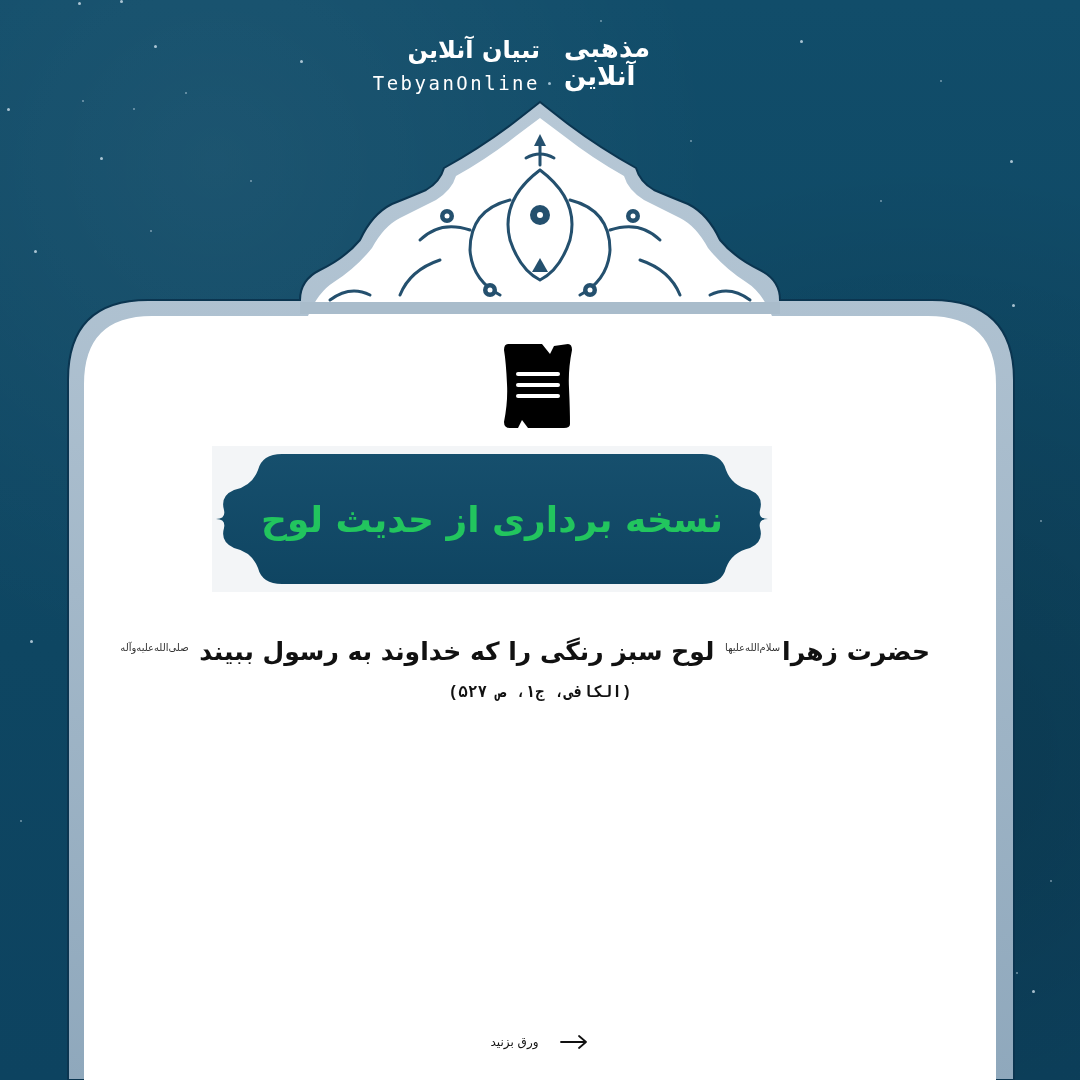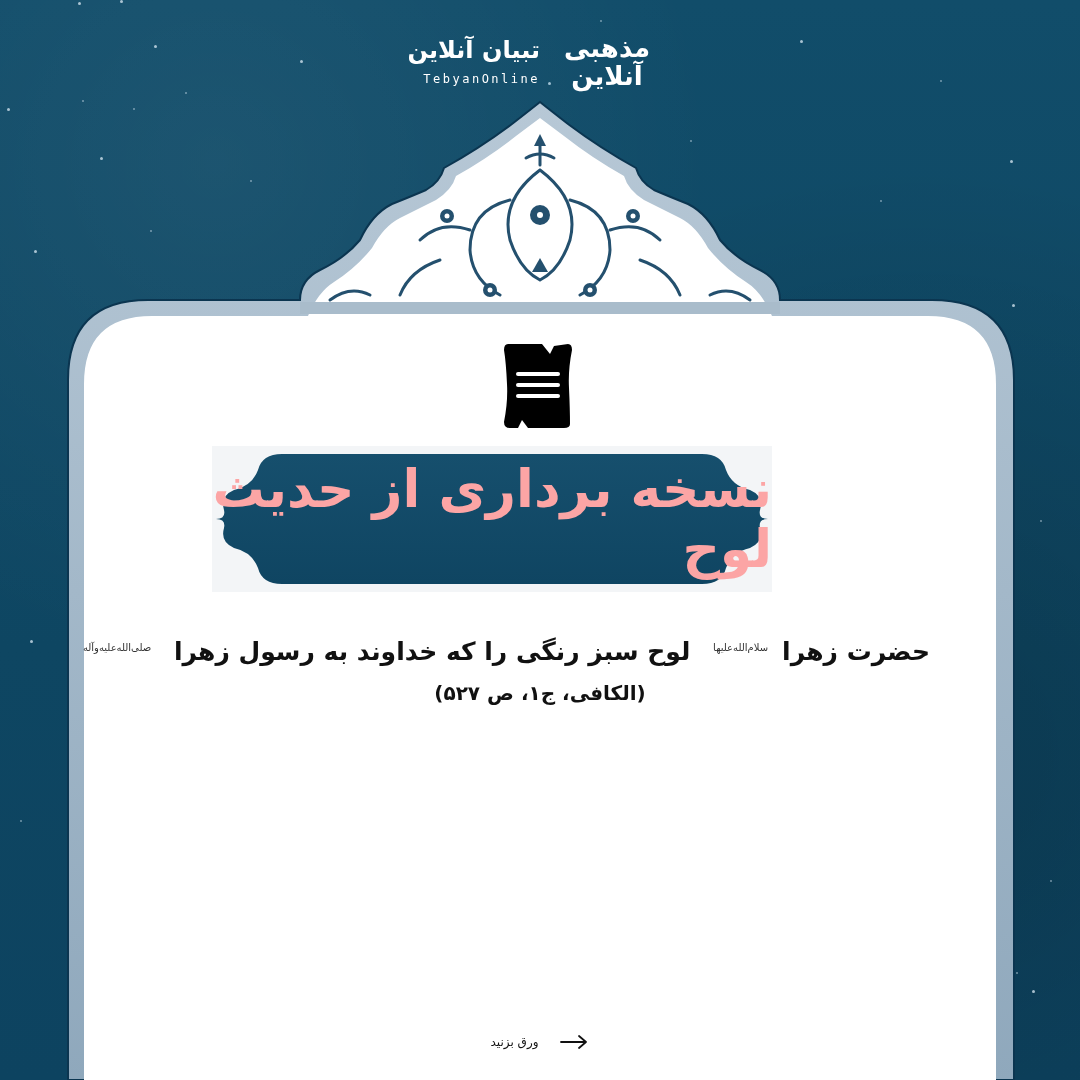--- a/index.html
+++ b/index.html
@@ -14,48 +14,48 @@
       radial-gradient(circle at 20% 15%, rgba(255,255,255,0.05), transparent 40%),
       radial-gradient(circle at 85% 70%, rgba(0,0,0,0.18), transparent 50%),
       linear-gradient(180deg, #114d6a 0%, #0e4662 60%, #0d4360 100%);
   }
   .star { position: absolute; width: 3px; height: 3px; border-radius: 50%; background: rgba(220,235,245,0.75); }
   .star.s { width: 2px; height: 2px; background: rgba(220,235,245,0.5); }
 
   
   .logo { position: absolute; top: 28px; left: 400px; width: 280px; height: 70px; color: #fff; }
   .logo .tebyan-fa { position: absolute; right: 140px; top: 8px; font-size: 24px; font-weight: bold; direction: rtl; white-space: nowrap; }
-  .logo .tebyan-en { position: absolute; right: 140px; top: 44px; font-size: 12px; letter-spacing: 2.5px; font-family: "DejaVu Sans Mono", monospace; white-space: nowrap; }
+  .logo .tebyan-en { position: absolute; right: 140px; top: 44px; font-size: 19px; letter-spacing: 2.5px; font-family: "DejaVu Sans Mono", monospace; white-space: nowrap; }
   .logo .dot { position: absolute; left: 148px; top: 54px; width: 3px; height: 3px; border-radius: 50%; background: #9fc0d2; }
-  .logo .mazhabi { position: absolute; right: 30px; top: 6px; font-size: 26px; font-weight: bold; direction: rtl; line-height: 28px; text-align: center; }
+  .logo .mazhabi { position: absolute; right: 30px; top: 6px; font-size: 26px; font-weight: bold; direction: rtl; line-height: 28px; text-align: left; }
 
   
   .frame-svg { position: absolute; left: 0; top: 0; }
 
   
   .doc-icon { position: absolute; left: 502px; top: 340px; width: 72px; height: 92px; }
 
   
   .banner { position: absolute; left: 212px; top: 446px; width: 560px; height: 146px; }
   .banner-title {
     position: absolute; left: 212px; top: 446px; width: 560px; height: 146px;
     display: flex; align-items: center; justify-content: center;
-    color: #fca5a5; font-size: 52px; font-weight: bold; direction: rtl;
+    color: #22c55e; font-size: 36px; font-weight: bold; direction: rtl;
     font-family: "DejaVu Sans", sans-serif; letter-spacing: -1px;
   }
 
   
   .body-text {
     position: absolute; left: 150px; top: 622px; width: 780px;
     direction: rtl; text-align: center; color: #111;
     font-weight: bold; font-size: 25px; line-height: 51px;
   }
   .body-text .line { display: block; white-space: nowrap; }
-  .honorific { font-size: 10px; font-weight: normal; vertical-align: super; color: #333; margin: 0 14px; }
-  .citation { display: block; font-size: 20px; line-height: 40px; margin-top: -4px; }
+  .honorific { font-size: 10px; font-weight: normal; vertical-align: super; color: #333; margin: 0 2px; }
+  .citation { display: block; font-size: 16px; line-height: 40px; margin-top: -4px; font-family: Liberation Mono, monospace; }
 
   
   .swipe { position: absolute; left: 480px; top: 1030px; width: 120px; height: 24px; display: flex; align-items: center; justify-content: center; gap: 21px; direction: rtl; }
   .swipe-label { font-size: 12px; color: #111; }
   .arrow-icon { width: 30px; height: 14px; }
 </style>
 </head>
 <body>
 
 <div class="bg"></div>
@@ -175,21 +175,21 @@
     M 70 8 L 490 8
     Q 510 8 514 24 Q 520 40 538 44 Q 552 50 548 64 Q 546 73 556 73
     Q 546 73 548 82 Q 552 96 538 102 Q 520 106 514 122 Q 510 138 490 138
     L 70 138
     Q 50 138 46 122 Q 40 106 22 102 Q 8 96 12 82 Q 14 73 4 73
     Q 14 73 12 64 Q 8 50 22 44 Q 40 40 46 24 Q 50 8 70 8 Z" fill="url(#bn)"></path>
 </svg>
 <div class="banner-title">نسخه برداری از حدیث لوح</div>
 
 <div class="body-text">
-  <span class="line"><span>حضرت زهرا</span><span class="honorific">سلام‌الله‌علیها</span><span> لوح سبز رنگی را که خداوند به رسول زهرا </span><span class="honorific">صلی‌الله‌علیه‌وآله</span></span>
+  <span class="line"><span>حضرت زهرا</span><span class="honorific">سلام‌الله‌علیها</span><span> لوح سبز رنگی را که خداوند به رسول ببیند </span><span class="honorific">صلی‌الله‌علیه‌وآله</span></span>
   <span class="citation">(الکافی، ج۱، ص ۵۲۷)</span>
 </div>
 
 <div class="swipe">
   <svg class="arrow-icon" viewBox="0 0 30 14">
     <path d="M2 7 L27 7 M20 1 L27 7 L20 13" fill="none" stroke="#111" stroke-width="1.8" stroke-linecap="round" stroke-linejoin="round"></path>
   </svg>
   <span class="swipe-label">ورق بزنید</span>
 </div>
 

